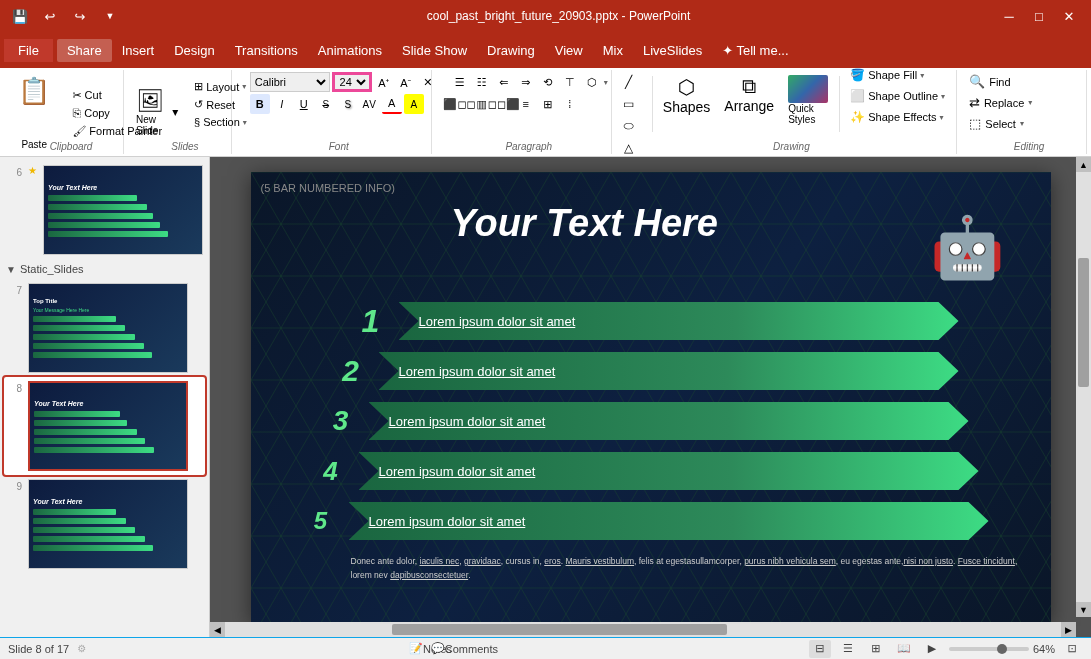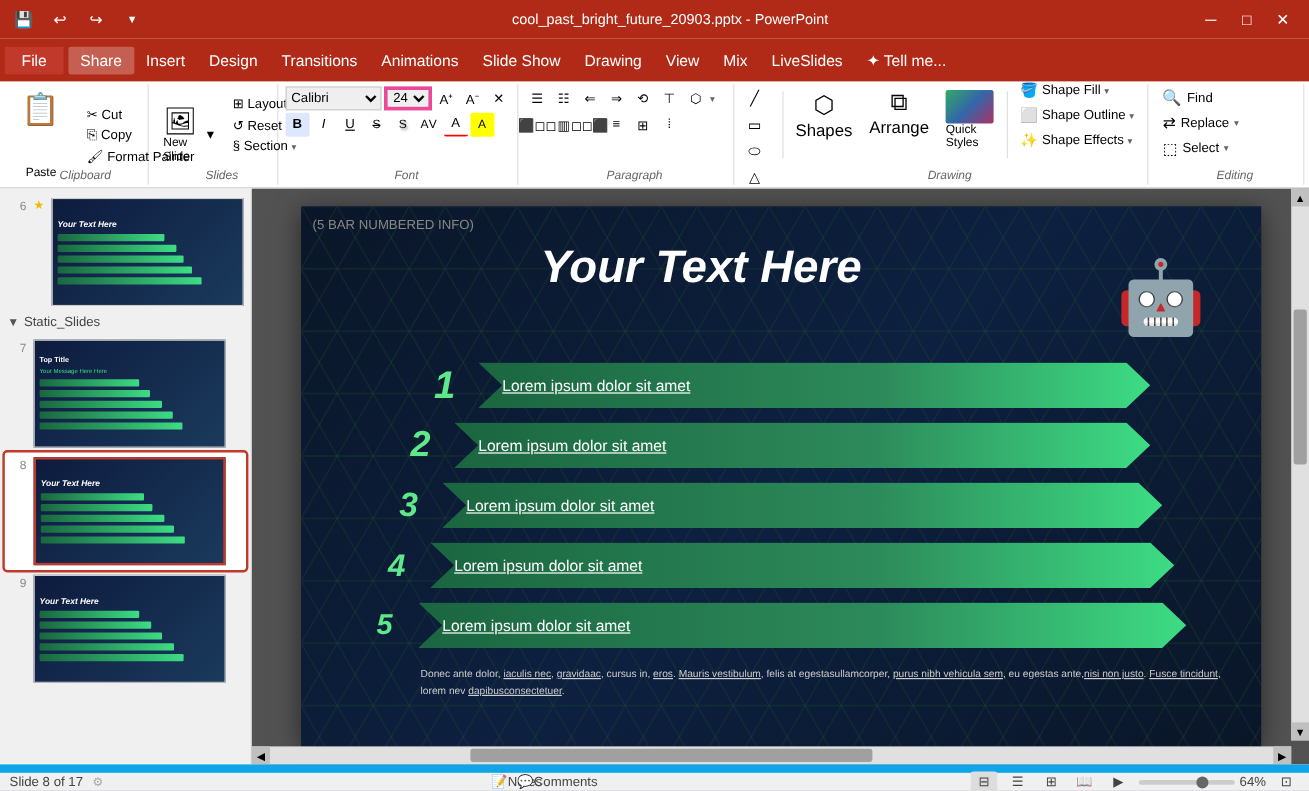--- a/index.html
+++ b/index.html
@@ -20,21 +20,21 @@
     .menu-item.active { background: rgba(255,255,255,0.25); }
 
     
     .ribbon { background: #fff; border-bottom: 1px solid #d0d0d0; display: flex; flex-direction: column; flex-shrink: 0; }
     .ribbon-content { display: flex; align-items: stretch; padding: 2px 4px; gap: 0; height: 88px; }
     .ribbon-group { display: flex; flex-direction: column; align-items: flex-start; border-right: 1px solid #e0e0e0; padding: 2px 6px; position: relative; }
     .ribbon-group-label { font-size: 10px; color: #666; text-align: center; position: absolute; bottom: 2px; left: 15px; right: 0; font-style: italic; }
     .ribbon-group-btns { display: flex; align-items: center; gap: 2px; flex: 1; }
     .ribbon-btn-small { display: flex; align-items: center; padding: 2px 5px; cursor: pointer; border-radius: 2px; font-size: 11px; gap: 3px; white-space: nowrap; }
     .ribbon-divider { width: 1px; background: #e0e0e0; margin: 4px 2px; }
-    .ribbon-row { display: flex; align-items: center; gap: 2px; }
+    .ribbon-row { display: flex; align-items: center; gap: 2px; margin-left: 12px; }
     
     
     .grp-clipboard { min-width: 80px; }
     .grp-slides { min-width: 80px; }
     .grp-font { min-width: 200px; }
     .grp-paragraph { min-width: 180px; }
     .grp-drawing { min-width: 200px; }
     .grp-editing { min-width: 130px; }
 
     
@@ -69,21 +69,21 @@
     .bar-shape { height: 38px; display: flex; align-items: center; padding-left: 20px; background: linear-gradient(90deg, #1a6640 0%, #2d8a5a 60%, #3ddc84 100%); clip-path: polygon(0 0, calc(100% - 20px) 0, 100% 50%, calc(100% - 20px) 100%, 0 100%, 20px 50%); color: white; font-size: 13px; font-weight: 500; flex: 1; }
     .bar-shape.bar1 { width: 85%; }
     .bar-shape.bar2 { width: 88%; }
     .bar-shape.bar3 { width: 90%; }
     .bar-shape.bar4 { width: 93%; }
     .bar-shape.bar5 { width: 96%; }
     .robot-figure { position: absolute; top: 40px; right: 40px; width: 80px; height: 80px; font-size: 60px; }
     .slide-footer { position: absolute; bottom: 40px; left: 100px; right: 30px; font-size: 9px; color: #ccc; line-height: 1.5; }
 
     
-    .statusbar { height: 22px; background: #f0f0f0; border-top: 7px solid #0ea5e9; display: flex; align-items: center; justify-content: space-between; padding: 0 8px; font-size: 11px; color: #444; flex-shrink: 0; }
+    .statusbar { height: 22px; background: #f0f0f0; border-top: 1px solid #0ea5e9; display: flex; align-items: center; justify-content: space-between; padding: 0 8px; font-size: 11px; color: #444; flex-shrink: 0; }
     .status-left { display: flex; align-items: center; gap: 8px; }
     .status-right { display: flex; align-items: center; gap: 6px; }
     .status-zoom { display: flex; align-items: center; gap: 4px; }
     .zoom-slider { width: 80px; height: 4px; background: #ccc; border-radius: 2px; position: relative; cursor: pointer; }
     .zoom-thumb { width: 10px; height: 10px; background: #666; border-radius: 50%; position: absolute; top: -3px; left: 60%; }
     .view-btn { width: 22px; height: 18px; display: flex; align-items: center; justify-content: center; cursor: pointer; border-radius: 2px; font-size: 11px; }
     .view-btn.active { background: #ddd; }
     .fmt-btn { display: flex; align-items: center; justify-content: center; width: 20px; height: 20px; cursor: pointer; border-radius: 2px; font-size: 11px; }
     .fmt-btn.active { background: #dde8fe; }
     .font-select { width: 80px; height: 20px; font-size: 11px; border: 1px solid #ccc; }

